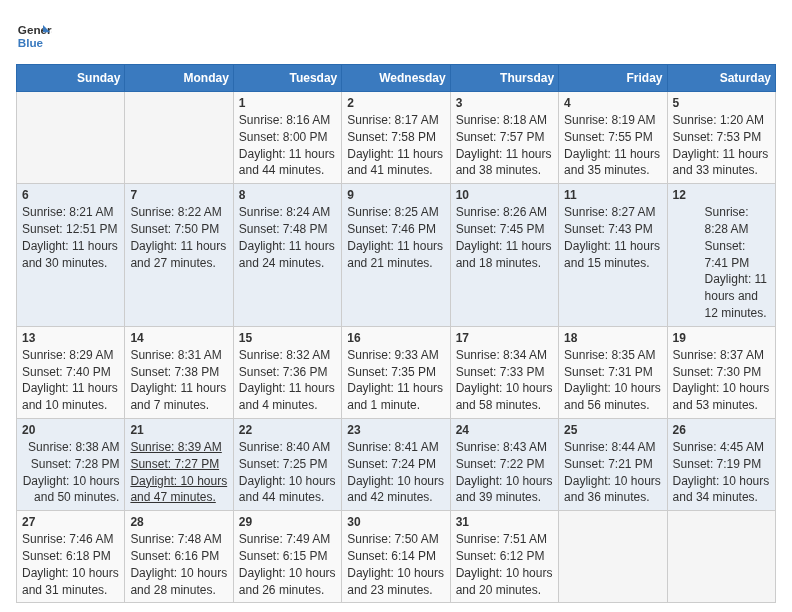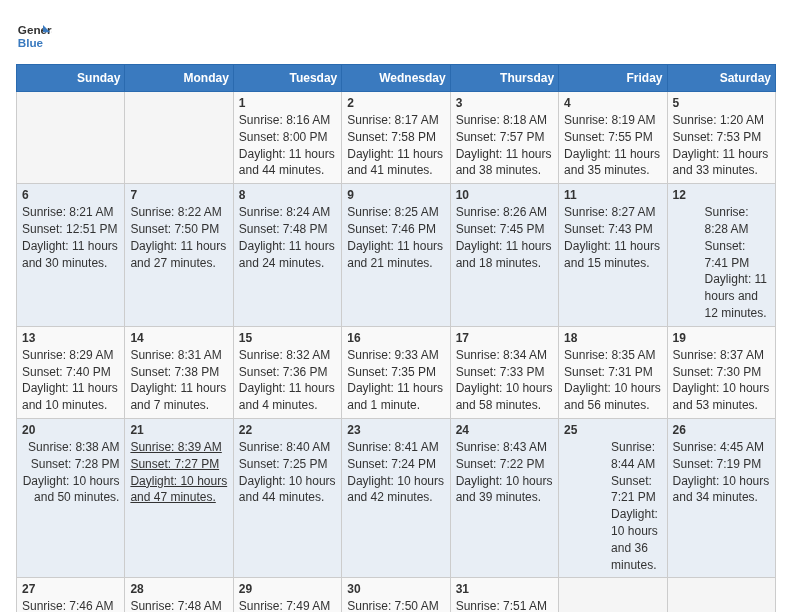--- a/index.html
+++ b/index.html
@@ -259,21 +259,21 @@
 Daylight: 10 hours and 42 minutes.</div>
         </td>
         <td>
           <span class="day-num">24</span>
           <div class="day-info" style="white-space: pre-line;">Sunrise: 8:43 AM
 Sunset: 7:22 PM
 Daylight: 10 hours and 39 minutes.</div>
         </td>
         <td>
           <span class="day-num">25</span>
-          <div class="day-info" style="white-space: pre-line; margin-left: 47px;">Sunrise: 8:44 AM
+          <div class="day-info" style="white-space: pre-line;">Sunrise: 8:44 AM
 Sunset: 7:21 PM
 Daylight: 10 hours and 36 minutes.</div>
         </td>
         <td>
           <span class="day-num">26</span>
           <div class="day-info" style="white-space: pre-line;">Sunrise: 4:45 AM
 Sunset: 7:19 PM
 Daylight: 10 hours and 34 minutes.</div>
         </td>
       </tr>

